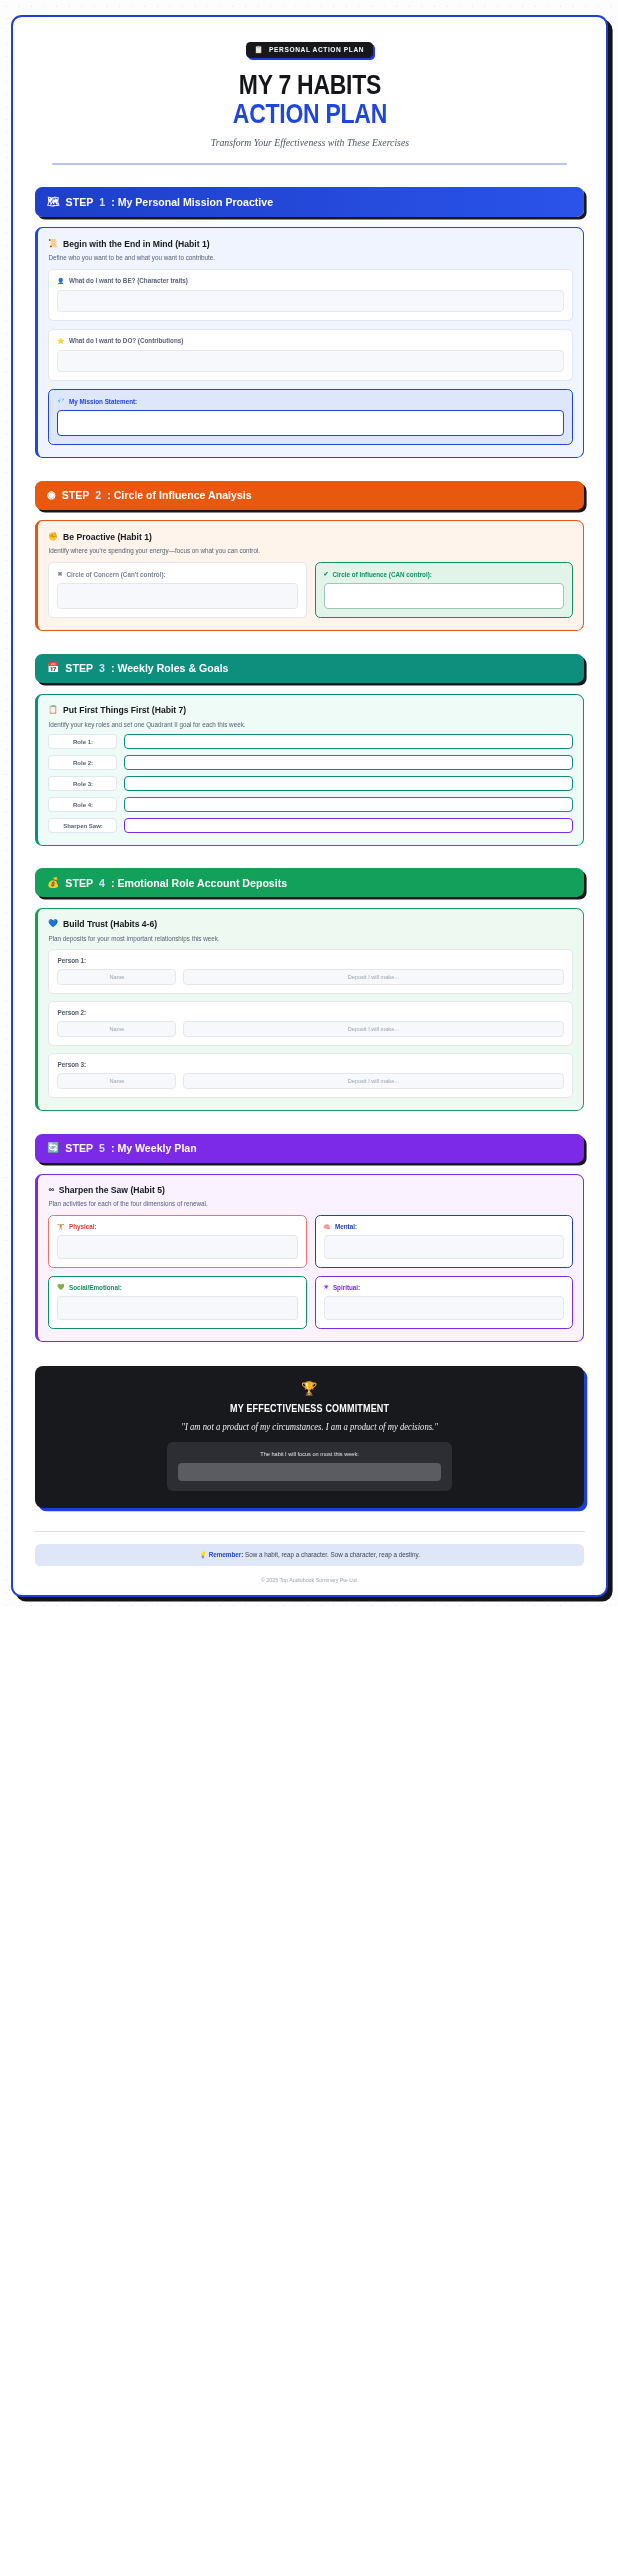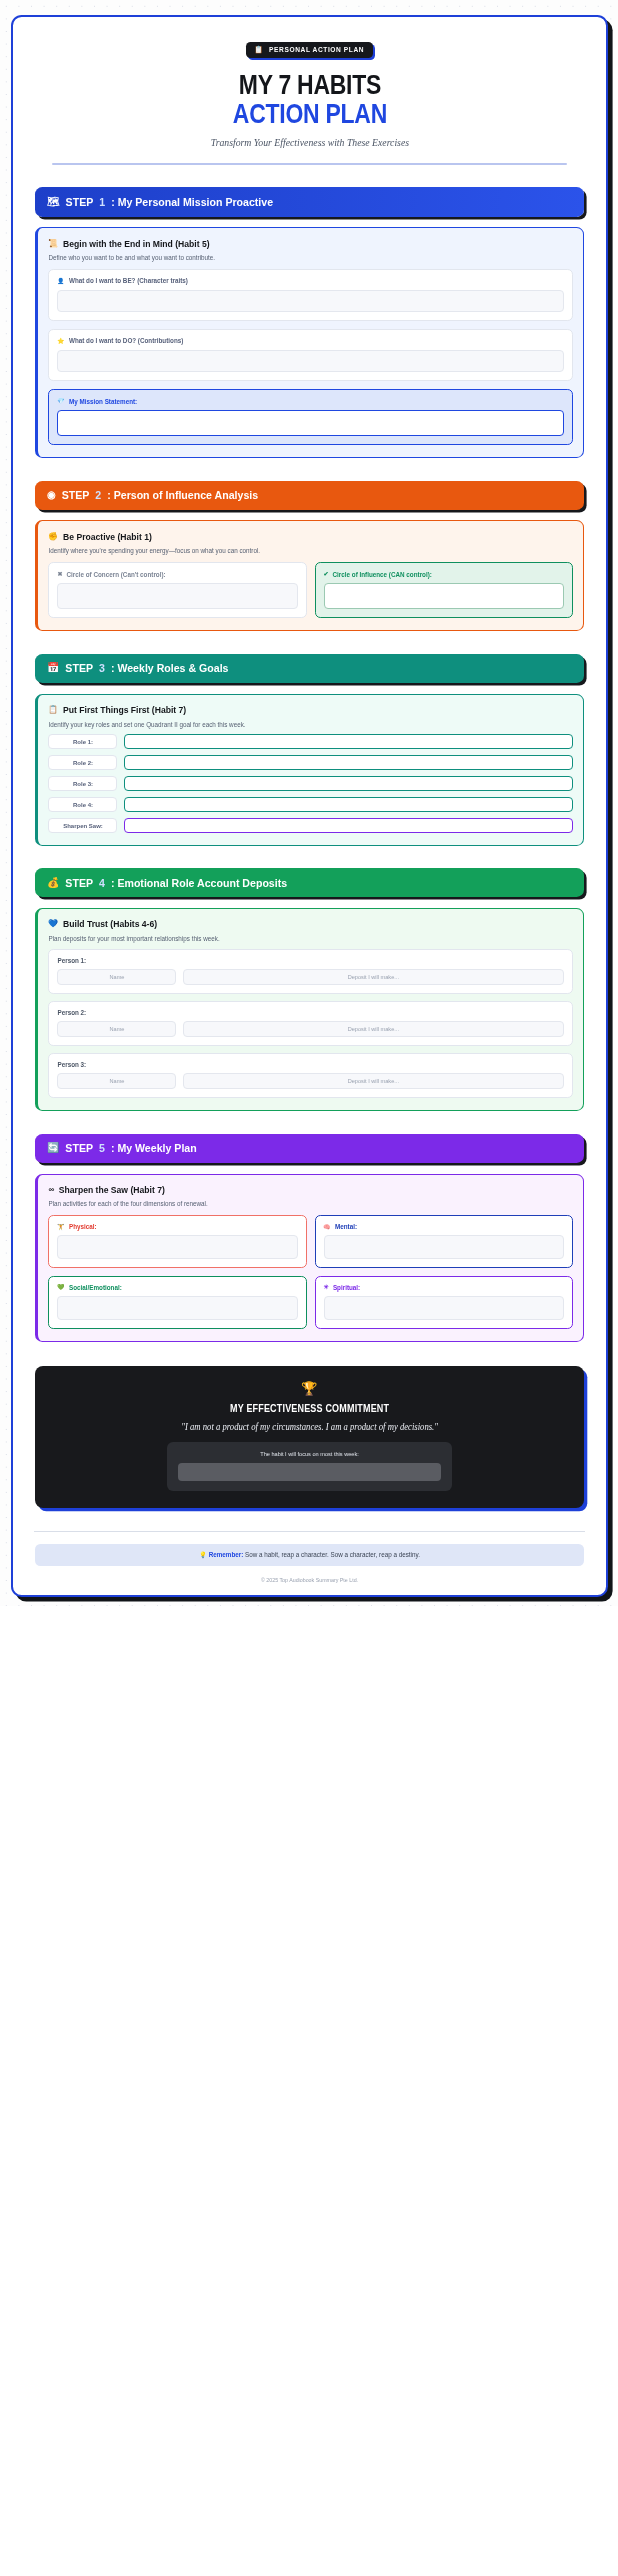--- a/index.html
+++ b/index.html
@@ -327,21 +327,21 @@
   <div class="step">
     <div class="banner b1">
       <span class="bic">🗺</span>
       <span>STEP </span>
         <span class="num">1</span>
         <span>: My Personal Mission Proactive</span>
     </div>
     <div class="panel p1">
       <div class="ph">
         <span class="pic">📜</span>
-        <span>Begin with the End in Mind (Habit 5)</span>
+        <span>Begin with the End in Mind (Habit 1)</span>
       </div>
       <div class="pd">Define who you want to be and what you want to contribute.</div>
 
       <div class="card">
         <div class="lbl">
           <span class="lic">👤</span>
           <span>What do I want to BE? (Character traits)</span>
         </div>
         <div class="box"></div>
       </div>
@@ -362,21 +362,21 @@
         <div class="box"></div>
       </div>
     </div>
   </div>
 
   <div class="step">
     <div class="banner b2">
       <span class="bic">◉</span>
       <span>STEP </span>
         <span class="num">2</span>
-        <span>: Person of Influence Analysis</span>
+        <span>: Circle of Influence Analysis</span>
     </div>
     <div class="panel p2">
       <div class="ph">
         <span class="pic">✊</span>
         <span>Be Proactive (Habit 1)</span>
       </div>
       <div class="pd">Identify where you're spending your energy—focus on what you can control.</div>
 
       <div class="two">
         <div class="card concern">
@@ -477,21 +477,21 @@
   <div class="step">
     <div class="banner b5">
       <span class="bic">🔄</span>
       <span>STEP </span>
         <span class="num">5</span>
         <span>: My Weekly Plan</span>
     </div>
     <div class="panel p5">
       <div class="ph">
         <span class="pic">∞</span>
-        <span>Sharpen the Saw (Habit 7)</span>
+        <span>Sharpen the Saw (Habit 5)</span>
       </div>
       <div class="pd">Plan activities for each of the four dimensions of renewal.</div>
 
       <div class="grid2">
         <div class="dim d-phys">
           <div class="lbl">
             <span class="lic">🏋</span>
             <span>Physical:</span>
           </div>
           <div class="box"></div>

